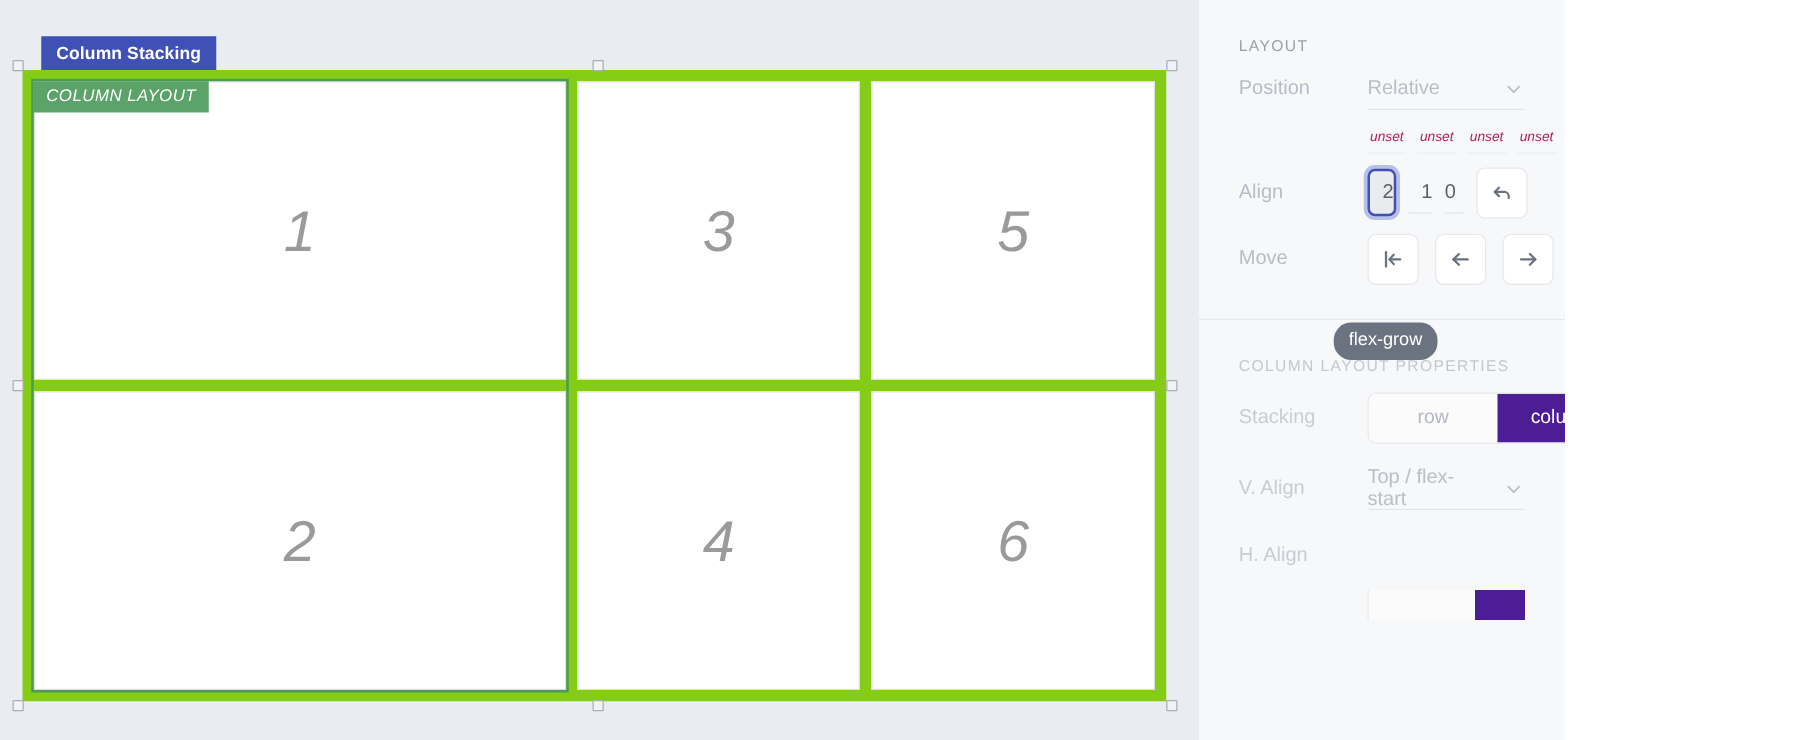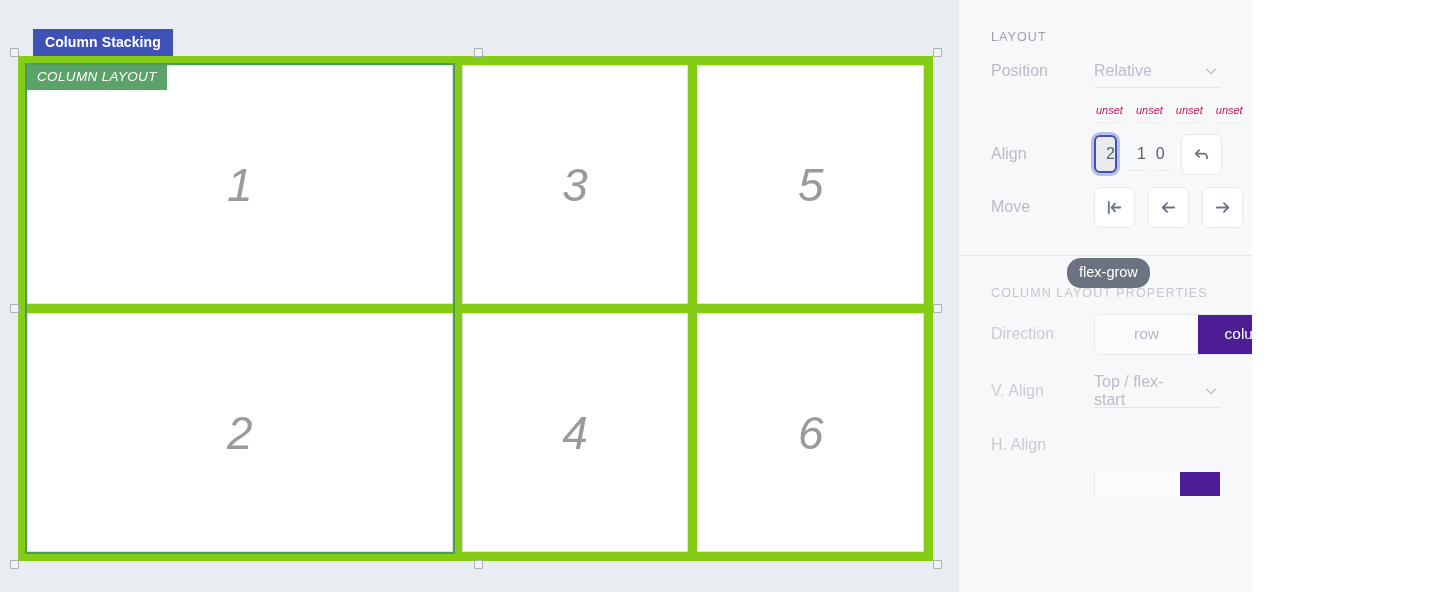--- a/index.html
+++ b/index.html
@@ -399,21 +399,21 @@
 
     </div>
 
     <div class="divider"></div>
 
     <div class="section">
 
       <div class="section-title dim">COLUMN LAYOUT PROPERTIES</div>
 
       <div class="row" style="min-height:60px">
-        <div class="row-label dimmer">Direction</div>
+        <div class="row-label dimmer">Stacking</div>
         <div class="seg">
           <div class="seg-item">row</div>
           <div class="seg-item active">column</div>
         </div>
         <div class="icon-btn ghost">
           <svg width="19" height="19" viewBox="0 0 20 20" fill="none" stroke="currentColor" stroke-width="1.9" stroke-linecap="round" stroke-linejoin="round">
             <path d="M4 7h11"></path>
               <path d="M12 4.2L15 7l-3 2.8"></path>
             <path d="M16 13H5"></path>
               <path d="M8 10.2L5 13l3 2.8"></path>

